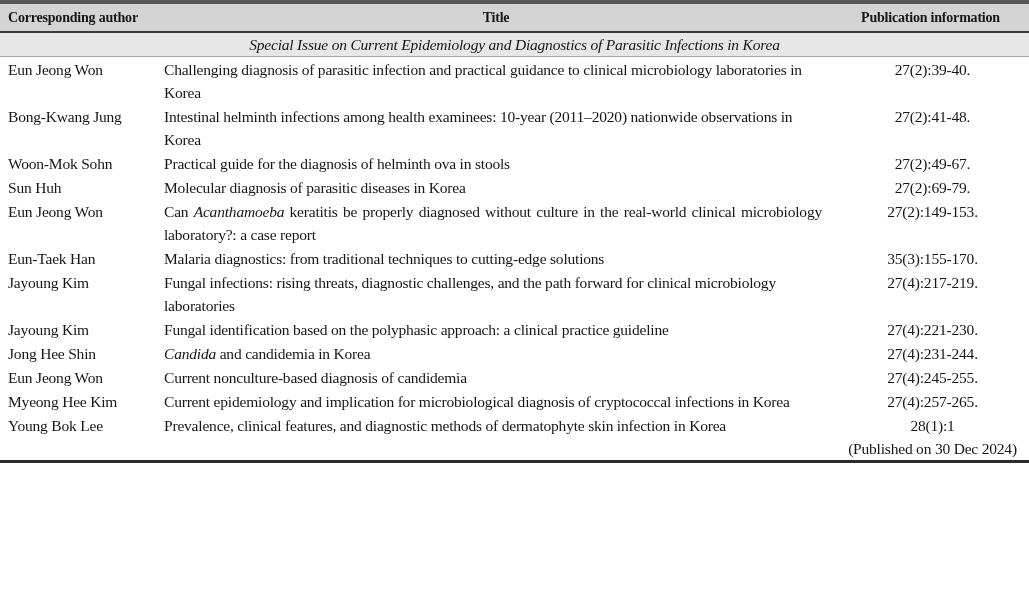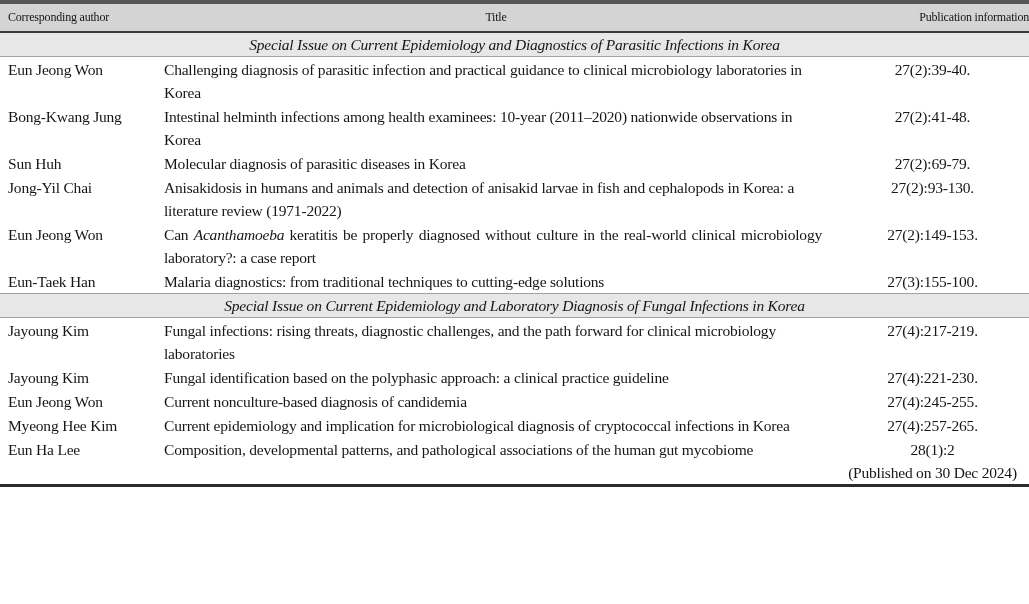--- a/index.html
+++ b/index.html
@@ -29,27 +29,27 @@
     table-layout: fixed;
     border-top: 4px solid var(--border-heavy-top);
     border-bottom: 3px solid var(--border-heavy-bottom);
     font-size: 15.5px;
     line-height: 23px;
     letter-spacing: -0.2px;
   }
   thead th {
     background: var(--header-row-bg);
     border-bottom: 2px solid var(--border-header);
-    font-weight: normal;
-    font-size: 12px;
+    font-weight: bold;
+    font-size: 14px;
     padding: 2px 0 2px 0;
   }
   th.col-author { width: 160px; text-align: left; padding-left: 8px; }
   th.col-title  { text-align: center; margin-top: 44px; }
-  th.col-pub    { width: 197px; text-align: right; }
+  th.col-pub    { width: 197px; text-align: center; }
 
   tr.section-row td {
     background: var(--section-row-bg);
     border-top: 1px solid var(--border-section);
     border-bottom: 1px solid var(--border-section);
     text-align: center;
     font-style: italic;
     padding: 1px 16px;
     line-height: 21px;
   }
@@ -87,81 +87,85 @@
           </td>
         </tr>
         <tr>
           <td class="author">Bong-Kwang Jung</td>
           <td class="title">Intestinal helminth infections among health examinees: 10-year (2011–2020) nationwide observations in Korea</td>
           <td class="pub">
             <span class="pub-line">27(2):41-48.</span>
           </td>
         </tr>
         <tr>
+          <td class="author">Woon-Mok Sohn</td>
+          <td class="title">Practical guide for the diagnosis of helminth ova in stools</td>
+          <td class="pub">
+            <span class="pub-line">27(2):49-67.</span>
+          </td>
+        </tr>
+        <tr>
           <td class="author">Sun Huh</td>
           <td class="title">Molecular diagnosis of parasitic diseases in Korea</td>
           <td class="pub">
             <span class="pub-line">27(2):69-79.</span>
-          </td>
-        </tr>
-        <tr>
-          <td class="author">Jong-Yil Chai</td>
-          <td class="title">Anisakidosis in humans and animals and detection of anisakid larvae in fish and cephalopods in Korea: a literature review (1971-2022)</td>
-          <td class="pub">
-            <span class="pub-line">27(2):93-130.</span>
           </td>
         </tr>
         <tr>
           <td class="author">Eun Jeong Won</td>
           <td class="title justify">Can <i>Acanthamoeba</i> keratitis be properly diagnosed without culture in the real-world clinical microbiology laboratory?: a case report</td>
           <td class="pub">
             <span class="pub-line">27(2):149-153.</span>
           </td>
         </tr>
         <tr>
           <td class="author">Eun-Taek Han</td>
           <td class="title">Malaria diagnostics: from traditional techniques to cutting-edge solutions</td>
           <td class="pub">
-            <span class="pub-line">27(3):155-100.</span>
+            <span class="pub-line">35(3):155-170.</span>
           </td>
-        </tr>
-        <tr class="section-row">
-          <td colspan="3">Special Issue on Current Epidemiology and Laboratory Diagnosis of Fungal Infections in Korea</td>
         </tr>
         <tr>
           <td class="author">Jayoung Kim</td>
           <td class="title">Fungal infections: rising threats, diagnostic challenges, and the path forward for clinical microbiology laboratories</td>
           <td class="pub">
             <span class="pub-line">27(4):217-219.</span>
           </td>
         </tr>
         <tr>
           <td class="author">Jayoung Kim</td>
           <td class="title">Fungal identification based on the polyphasic approach: a clinical practice guideline</td>
           <td class="pub">
             <span class="pub-line">27(4):221-230.</span>
+          </td>
+        </tr>
+        <tr>
+          <td class="author">Jong Hee Shin</td>
+          <td class="title"><i>Candida</i> and candidemia in Korea</td>
+          <td class="pub">
+            <span class="pub-line">27(4):231-244.</span>
           </td>
         </tr>
         <tr>
           <td class="author">Eun Jeong Won</td>
           <td class="title">Current nonculture-based diagnosis of candidemia</td>
           <td class="pub">
             <span class="pub-line">27(4):245-255.</span>
           </td>
         </tr>
         <tr>
           <td class="author">Myeong Hee Kim</td>
           <td class="title">Current epidemiology and implication for microbiological diagnosis of cryptococcal infections in Korea</td>
           <td class="pub">
             <span class="pub-line">27(4):257-265.</span>
           </td>
         </tr>
         <tr>
-          <td class="author">Eun Ha Lee</td>
-          <td class="title">Composition, developmental patterns, and pathological associations of the human gut mycobiome</td>
+          <td class="author">Young Bok Lee</td>
+          <td class="title">Prevalence, clinical features, and diagnostic methods of dermatophyte skin infection in Korea</td>
           <td class="pub">
-            <span class="pub-line">28(1):2</span>
+            <span class="pub-line">28(1):1</span>
             <span class="pub-line">(Published on 30 Dec 2024)</span>
           </td>
         </tr>
       </tbody>
   </table>
 </div>
 
 </body></html>

